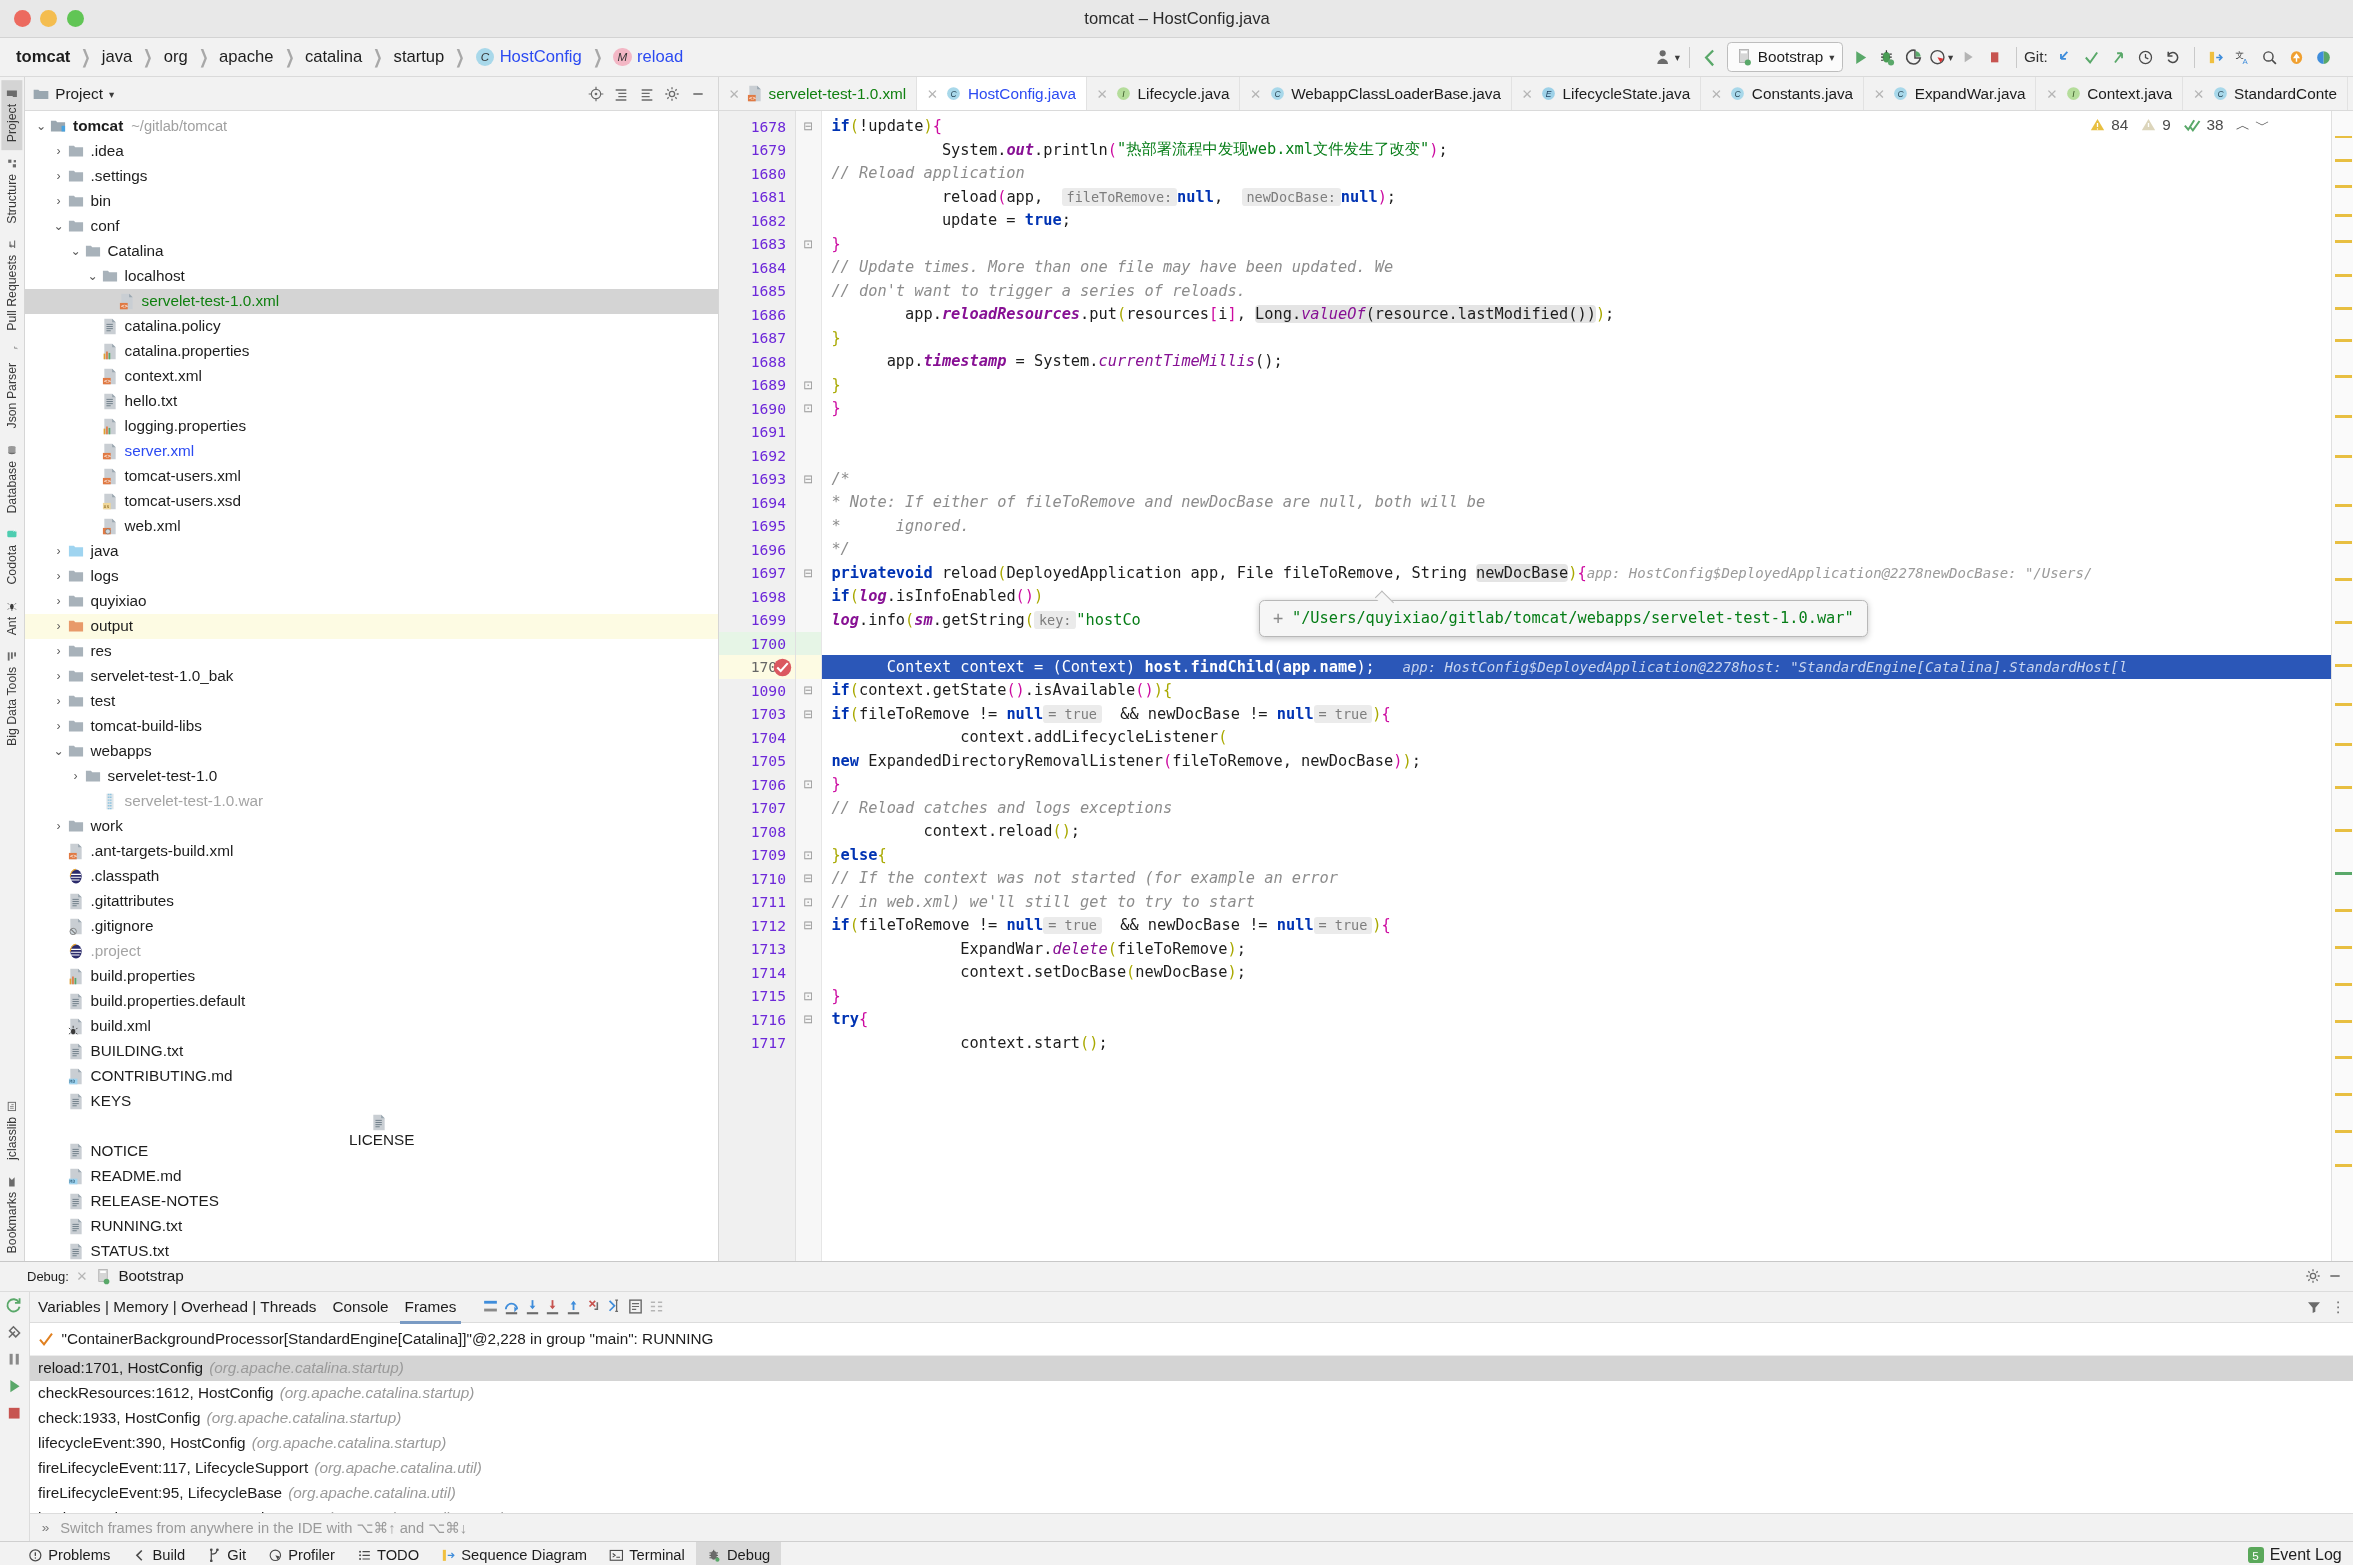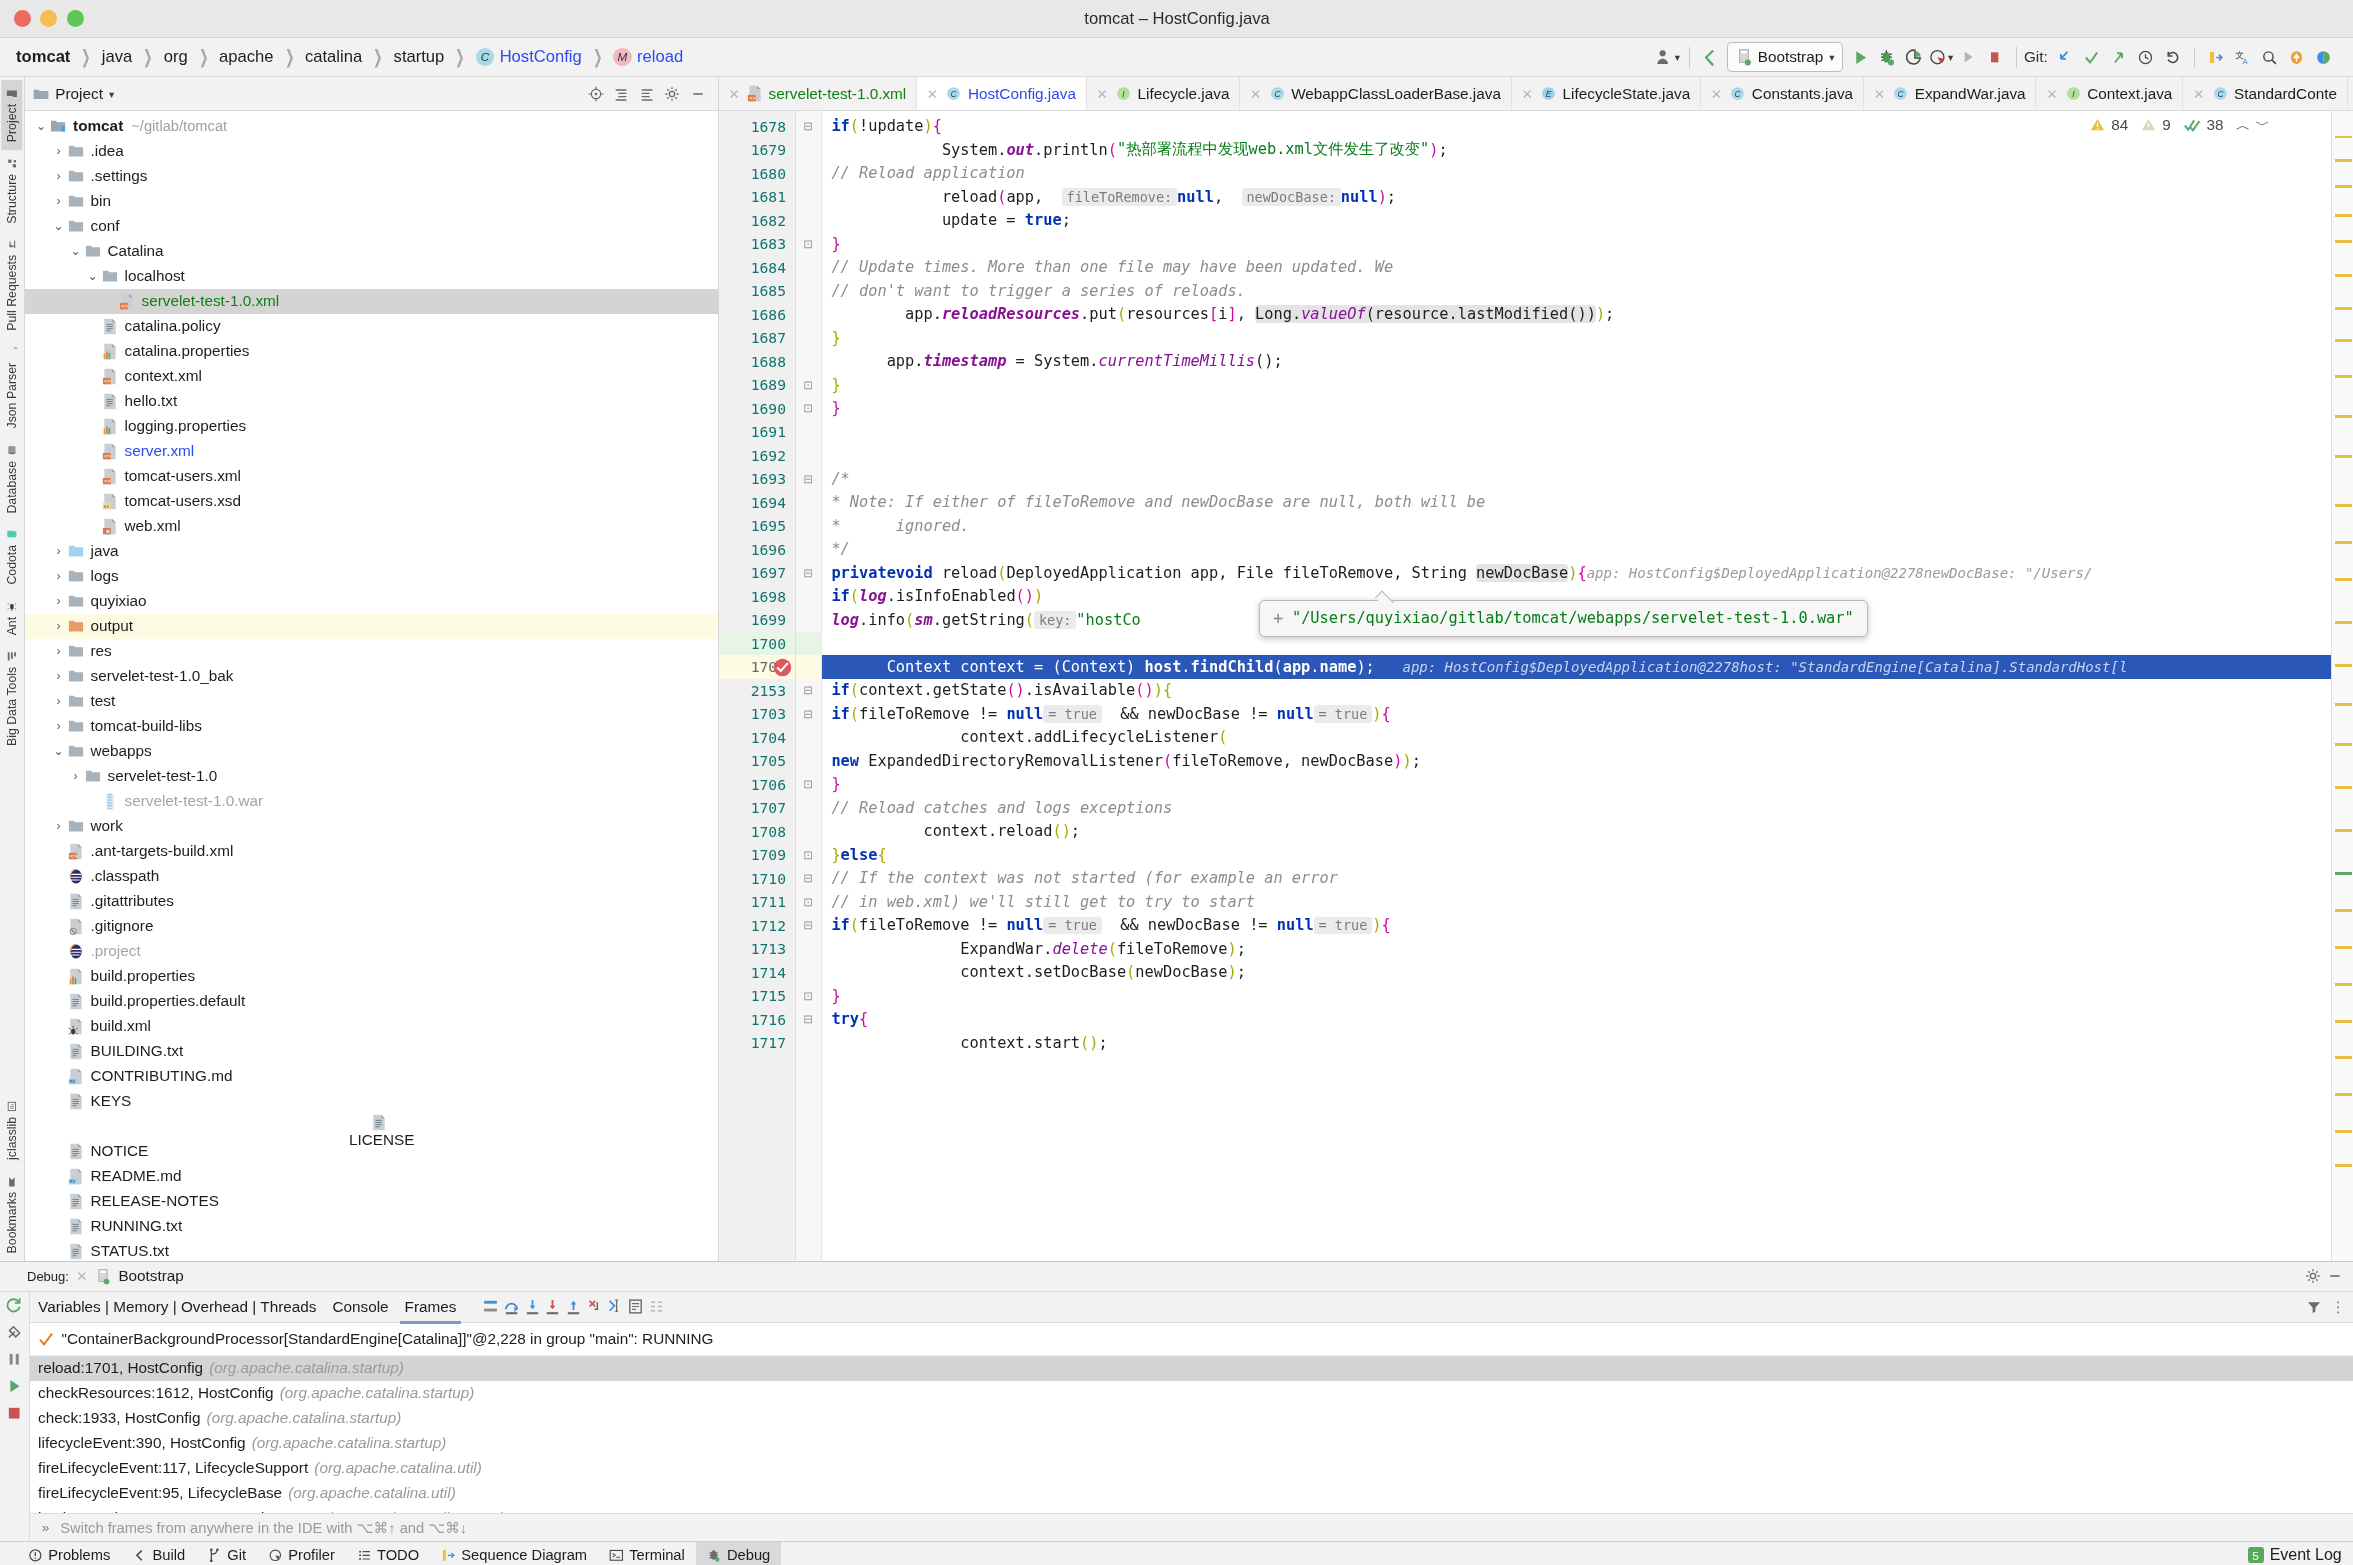--- a/index.html
+++ b/index.html
@@ -127,21 +127,21 @@
   .etab .nm.blue  { color:#2b4af2; }
   .tabs-end { margin-left:auto; display:flex; align-items:center; gap:2.5px; padding:0 8.6px; }
 
   #code-area { flex:1; display:flex; position:relative; overflow:hidden; }
   #gutter {
     width:77px; background:#f0f0f0; border-right:0.6px solid #e0e0e0;
     flex:none; position:relative; padding-top:3.7px;
   }
   .gl {
     height:23.5px; display:flex; align-items:center; justify-content:flex-end;
-    padding-right:8.6px; font-size:14.7px; color:#0f766e; font-family:"DejaVu Sans Mono", monospace;
+    padding-right:8.6px; font-size:14.7px; color:#6d28d9; font-family:"DejaVu Sans Mono", monospace;
   }
   .gl.cur { background:#fdfbe3; color:#666; }
   .gl.green-bar { background:#e6f5e6; }
   #fold-col {
     width:26px; background:#f7f7f7; border-right:0.6px solid #e6e6e6;
     flex:none; padding-top:3.7px;
   }
   .fl { height:23.5px; display:flex; align-items:center; justify-content:center;
         font-size:11.7px; color:#9a9a9a; }
   .fl.cur { background:#fdfbe3; }
@@ -1188,21 +1188,21 @@
           <div class="gl">1692</div>
           <div class="gl">1693</div>
           <div class="gl">1694</div>
           <div class="gl">1695</div>
           <div class="gl">1696</div>
           <div class="gl">1697</div>
           <div class="gl">1698</div>
           <div class="gl">1699</div>
           <div class="gl green-bar">1700</div>
           <div class="gl cur">1701</div>
-          <div class="gl">2153</div>
+          <div class="gl">1090</div>
           <div class="gl">1703</div>
           <div class="gl">1704</div>
           <div class="gl">1705</div>
           <div class="gl">1706</div>
           <div class="gl">1707</div>
           <div class="gl">1708</div>
           <div class="gl">1709</div>
           <div class="gl">1710</div>
           <div class="gl">1711</div>
           <div class="gl">1712</div>

